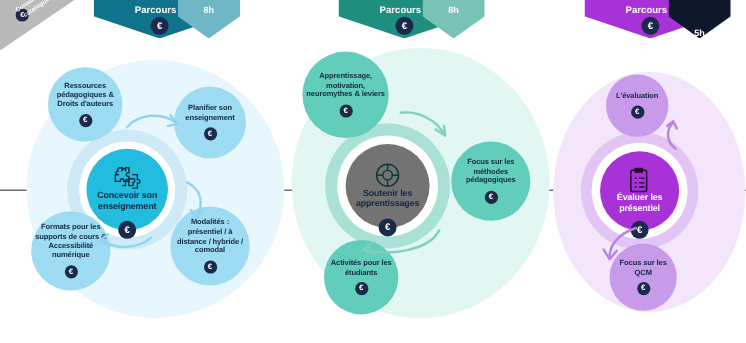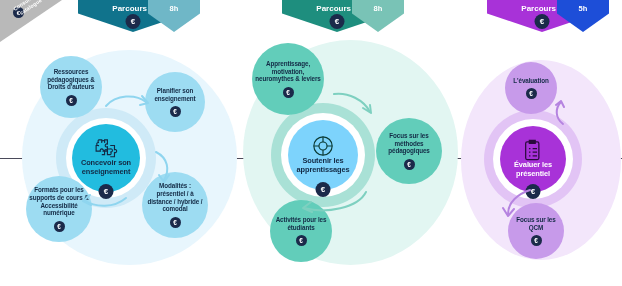--- a/index.html
+++ b/index.html
@@ -74,21 +74,21 @@
   }
 
   
   #banner-p1       { left: 78px;  background: #10738c; }
   #banner-p1-hours { left: 148px; background: #6fb7c7; }
   
   #banner-p2       { left: 282px; background: #1e8e7e; }
   #banner-p2-hours { left: 352px; background: #79c3b6; }
   
   #banner-p3       { left: 487px; background: #a832d8; }
-  #banner-p3-hours { left: 557px; background: #1d4ed8; }
+  #banner-p3-hours { left: 557px; background: #0f172a; align-items: flex-end; }
 
   
   .divider {
     position: absolute; left: 0; top: 158px;
     width: 622px; height: 1px; background: #4a4a5a;
   }
 
   
   .cluster { position: absolute; }
 
@@ -113,21 +113,21 @@
   }
   .core {
     position: relative;
     border-radius: 50%;
     display: flex; flex-direction: column;
     align-items: center; justify-content: center;
     color: #132a45;
     text-align: center;
   }
   .core.c1 { background: #22bcdf; }
-  .core.c2 { background: #7dd3fc; }
+  .core.c2 { background: #737373; }
   .core.c3 { background: #a832d8; }
   .core.c3 .core-label { color: #ffffff; }
   .core .core-label {
     font-size: 7.4px; font-weight: bold; line-height: 1.18;
     margin-top: 0; letter-spacing: -0.1px;
   }
   .core .core-icon { line-height: 0; }
   .core .core-badge {
     position: absolute; left: 50%; bottom: -7px;
     transform: translateX(-50%);

